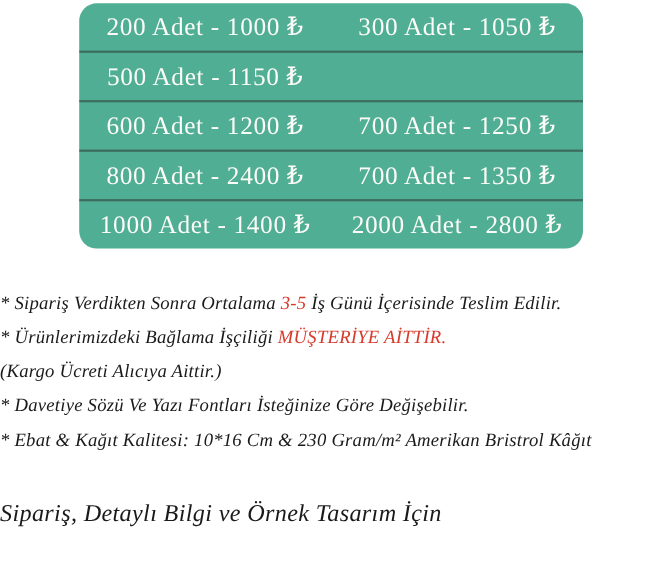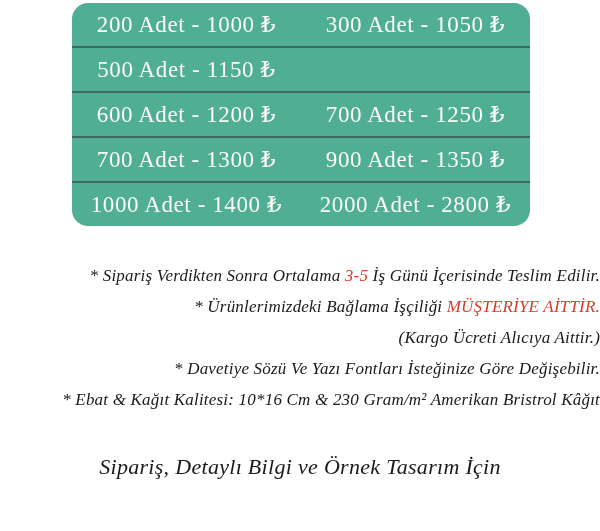--- a/index.html
+++ b/index.html
@@ -28,52 +28,52 @@
   .prow + .prow{border-top:2px solid var(--divider);}
   .pcell{
     width:50%;display:flex;align-items:center;justify-content:center;
     color:var(--cell-text);
     font-size:23px;letter-spacing:0.6px;
     font-family:"Liberation Serif","DejaVu Serif","DejaVu Sans",serif;
   }
   
   .notes{
     position:absolute;left:0;top:260px;width:600px;
-    text-align:right;font-style:italic;
+    text-align:left;font-style:italic;
     font-size:17px;line-height:31px;
     letter-spacing:0.2px;
   }
   .hl-red{color:var(--accent-red);}
   .hl-green{color:var(--brand-green);}
   
   .footer{
     position:absolute;left:0;top:451px;width:600px;
-    text-align:center;font-style:italic;
+    text-align:left;font-style:italic;
     font-size:22px;line-height:32px;
     letter-spacing:0.3px;
   }
 </style>
 </head>
 <body>
 
 <div class="ptable">
   <div class="prow">
     <div class="pcell">200 Adet - 1000 ₺</div>
     <div class="pcell">300 Adet - 1050 ₺</div>
   </div>
   <div class="prow">
     <div class="pcell">500 Adet - 1150 ₺</div>
   </div>
   <div class="prow">
     <div class="pcell">600 Adet - 1200 ₺</div>
     <div class="pcell">700 Adet - 1250 ₺</div>
   </div>
   <div class="prow">
-    <div class="pcell">700 Adet - 1300 ₺</div>
-    <div class="pcell">900 Adet - 1350 ₺</div>
+    <div class="pcell">800 Adet - 2400 ₺</div>
+    <div class="pcell">700 Adet - 1350 ₺</div>
   </div>
   <div class="prow">
     <div class="pcell">1000 Adet - 1400 ₺</div>
     <div class="pcell">2000 Adet - 2800 ₺</div>
   </div>
 </div>
 
 <div class="notes">
   <p><span>* Sipariş Verdikten Sonra Ortalama </span><span class="hl-red">3-5</span><span> İş Günü İçerisinde Teslim Edilir.</span></p>
   <p><span>* Ürünlerimizdeki Bağlama İşçiliği </span><span class="hl-red">MÜŞTERİYE AİTTİR.</span></p>

